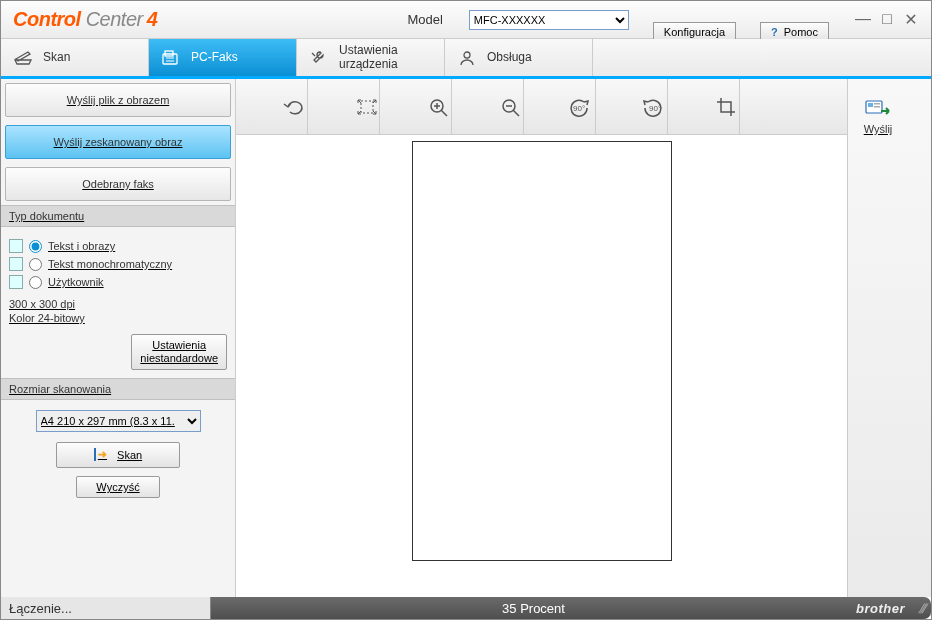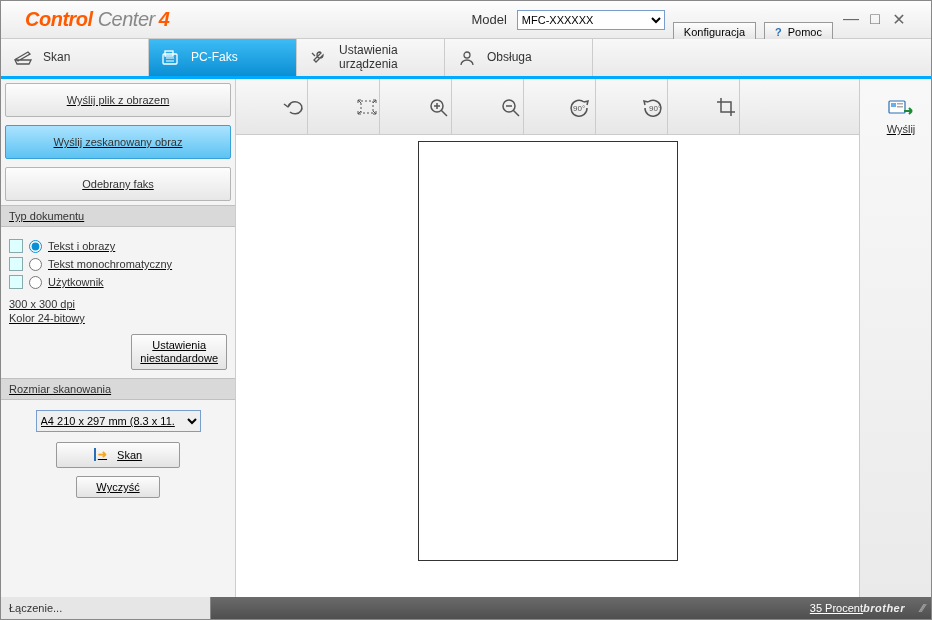--- a/index.html
+++ b/index.html
@@ -2,28 +2,28 @@
 <html><head>
 <meta charset="utf-8">
 <style>
   * { box-sizing: border-box; margin: 0; padding: 0; font-family: Arial, sans-serif; }
   html, body { width: 932px; height: 620px; overflow: hidden; }
   body { background: #f0f0f0; }
 
   .window { width: 932px; height: 620px; display: flex; flex-direction: column; border: 1px solid #888; background: #fff; }
 
   
-  .titlebar { height: 38px; display: flex; align-items: center; padding: 0 24px; background: linear-gradient(to bottom, #fdfdfd, #ececec); border-bottom: 1px solid #ccc; }
+  .titlebar { height: 38px; display: flex; align-items: center; padding: 0 12px; background: linear-gradient(to bottom, #fdfdfd, #ececec); border-bottom: 1px solid #ccc; gap: 16px; }
   .logo { font-size: 20px; font-weight: bold; font-style: italic; letter-spacing: -0.5px; }
   .logo-orange { color: #ff5a00; }
   .logo-gray { color: #888; font-weight: normal; font-style: italic; }
   .logo-num { color: #ff5a00; font-weight: bold; font-style: italic; margin-left: 4px; }
   .title-spacer { flex: 1; }
   .model-label { font-size: 13px; color: #333; margin-right: 10px; }
-  .model-select { width: 148px; height: 20px; font-size: 11px; border: 1px solid #7a9ecb; background: #fff; }
+  .model-select { width: 160px; height: 20px; font-size: 11px; border: 1px solid #7a9ecb; background: #fff; }
   .top-btn { height: 20px; font-size: 11px; border: 1px solid #999; background: linear-gradient(to bottom,#fdfdfd,#e3e3e3); padding: 0 10px; margin-left: 8px; cursor: pointer; margin-top: 24px; }
   .help-btn { display: inline-flex; align-items: center; gap: 6px; }
   .help-q { color: #2a6fb5; font-weight: bold; }
   .win-controls { display: flex; gap: 8px; margin-left: 10px; color: #666; }
   .win-ctrl { width: 16px; text-align: center; cursor: pointer; }
 
   
   .tabs { height: 40px; display: flex; border-bottom: 3px solid #00aaff; background: linear-gradient(to bottom,#f8f8f8,#eaeaea); }
   .tab { width: 148px; display: flex; align-items: center; gap: 10px; padding: 0 12px; font-size: 12px; color: #333; border-right: 1px solid #ccc; cursor: pointer; }
   .tab.active { background: linear-gradient(to bottom,#3dbcf5,#0b8fd4); color: #fff; }
@@ -53,28 +53,28 @@
 
   
   .center { flex:1; display:flex; flex-direction:column; min-width:0; }
   .toolbar { height: 56px; display:flex; border-bottom:1px solid #ccc; background: linear-gradient(to bottom,#f8f8f8,#e7e7e7); }
   .tool { width:72px; display:flex; align-items:center; justify-content:flex-end; border-right:1px solid #ccc; color:#555; cursor:pointer; }
   .tool svg { display:block; }
   .preview-area { flex:1; display:flex; align-items:flex-start; justify-content:center; padding:6px; background:#fff; }
   .page { width:260px; height:420px; border:1px solid #333; background:#fff; }
 
   
-  .rightpanel { width:72px; border-left:1px solid #ccc; background:linear-gradient(to bottom,#f8f8f8,#eaeaea); display:flex; flex-direction:column; align-items:flex-end; padding-top:8px; }
+  .rightpanel { width:84px; border-left:1px solid #ccc; background:linear-gradient(to bottom,#f8f8f8,#eaeaea); display:flex; flex-direction:column; align-items:flex-start; padding-top:8px; }
   .send-btn { width:60px; height:58px; display:flex; flex-direction:column; align-items:center; justify-content:center; gap:4px; font-size:11px; color:#333; border:1px solid transparent; cursor:pointer; border-radius:3px; }
   .send-icon { width:28px; height:22px; }
 
   
-  .statusbar { height:22px; background: linear-gradient(to bottom,#6b6b6b,#4f4f4f); color:#fff; font-size:11px; display:flex; align-items:center; }
+  .statusbar { height:22px; background: linear-gradient(to bottom,#6b6b6b,#4f4f4f); color:#fff; font-size:13px; display:flex; align-items:center;border-radius:7px; }
   .status-left { width:210px; background:#e6e6e6; color:#333; height:100%; display:flex; align-items:center; padding:0 8px; border-right:1px solid #888; }
-  .status-center { flex:1; text-align:right;text-decoration:underline; }
+  .status-center { flex:1; text-align:center; }
   .brand { font-style:italic; font-weight:bold; letter-spacing:0.5px; margin-right:8px; color:#eee; }
   .grip { width:18px; height:100%; display:flex; align-items:center; justify-content:center; color:#aaa; cursor:nwse-resize; }
   .grip-lines { display:inline-block; transform: skewX(-20deg); letter-spacing:-2px; }
 </style>
 </head>
 <body>
 
 <div class="window">
 
   <div class="titlebar">

